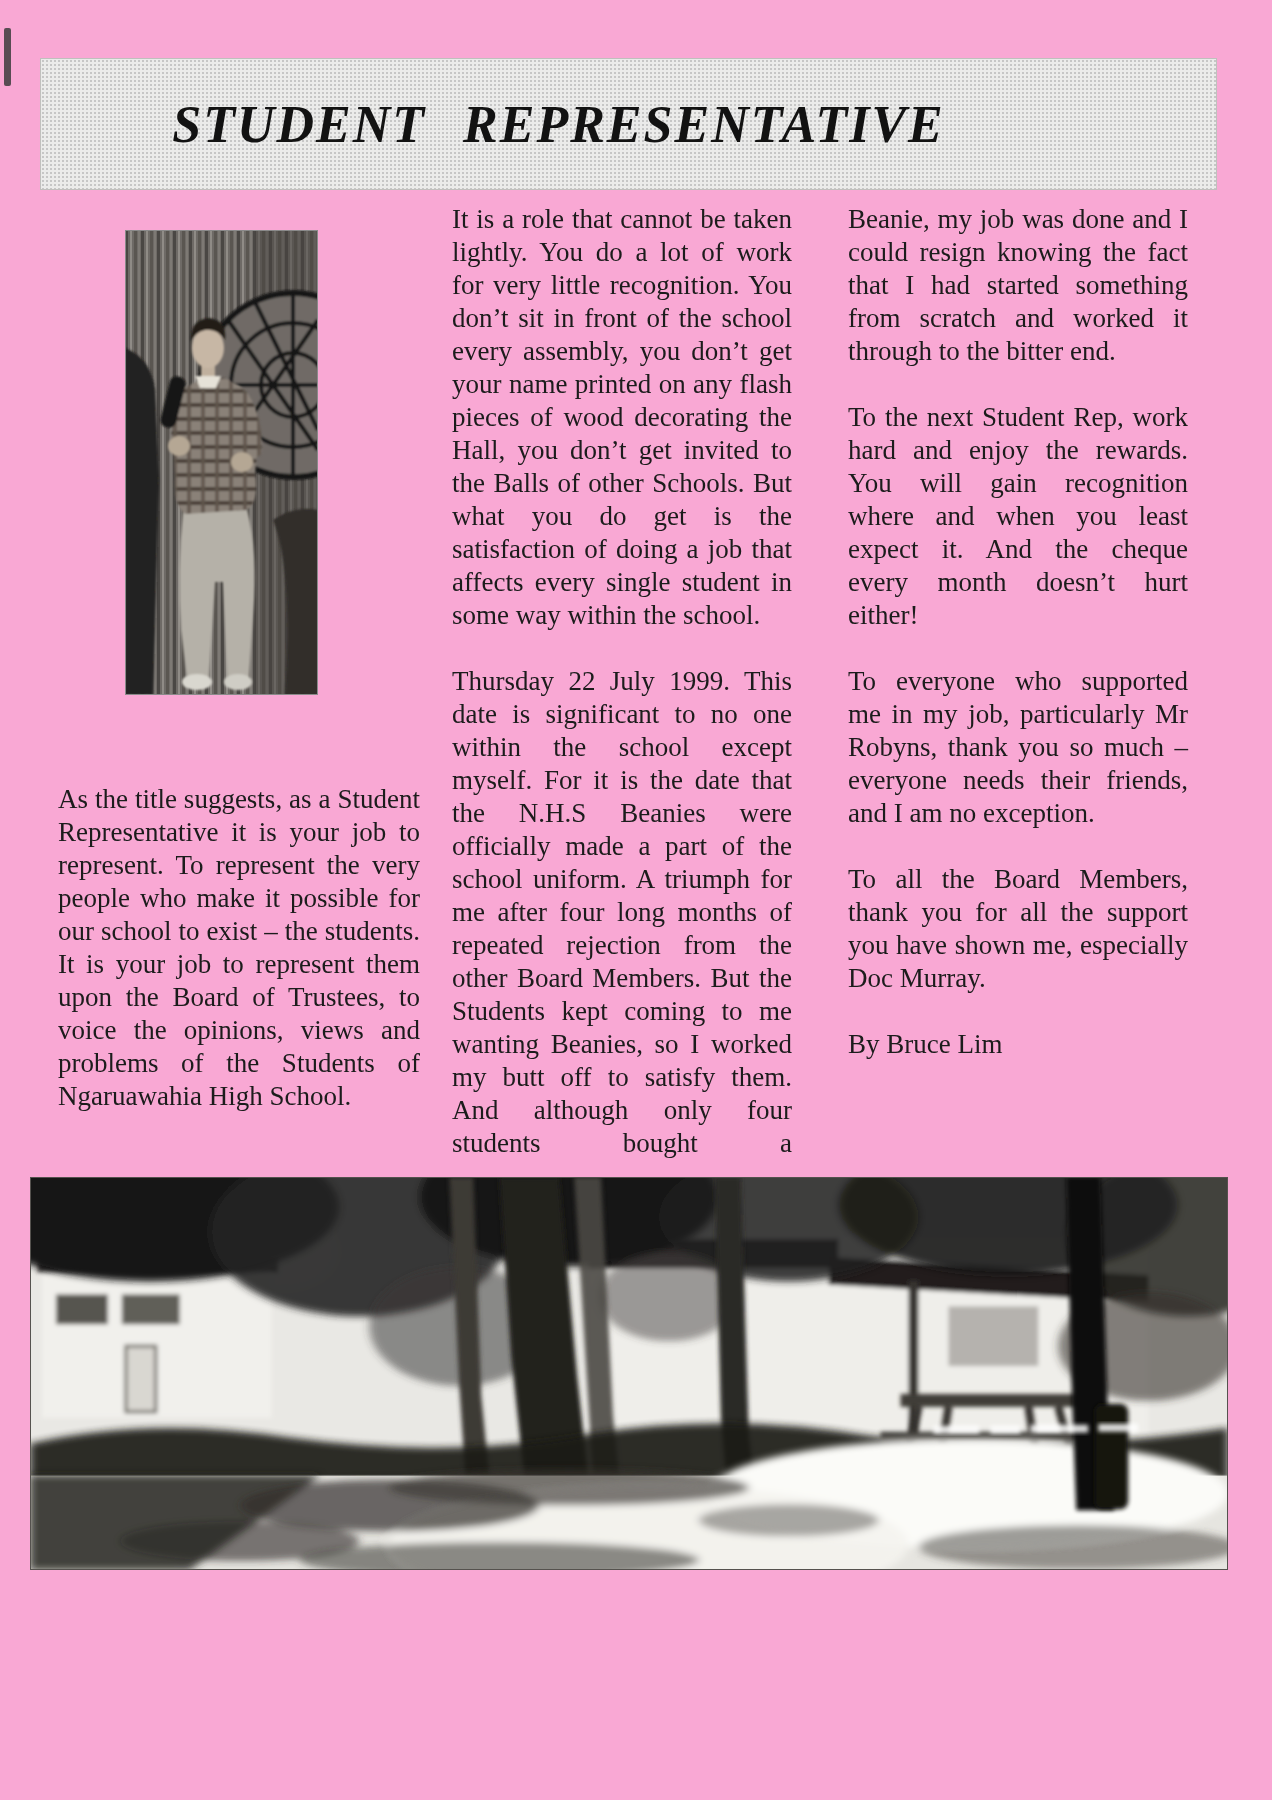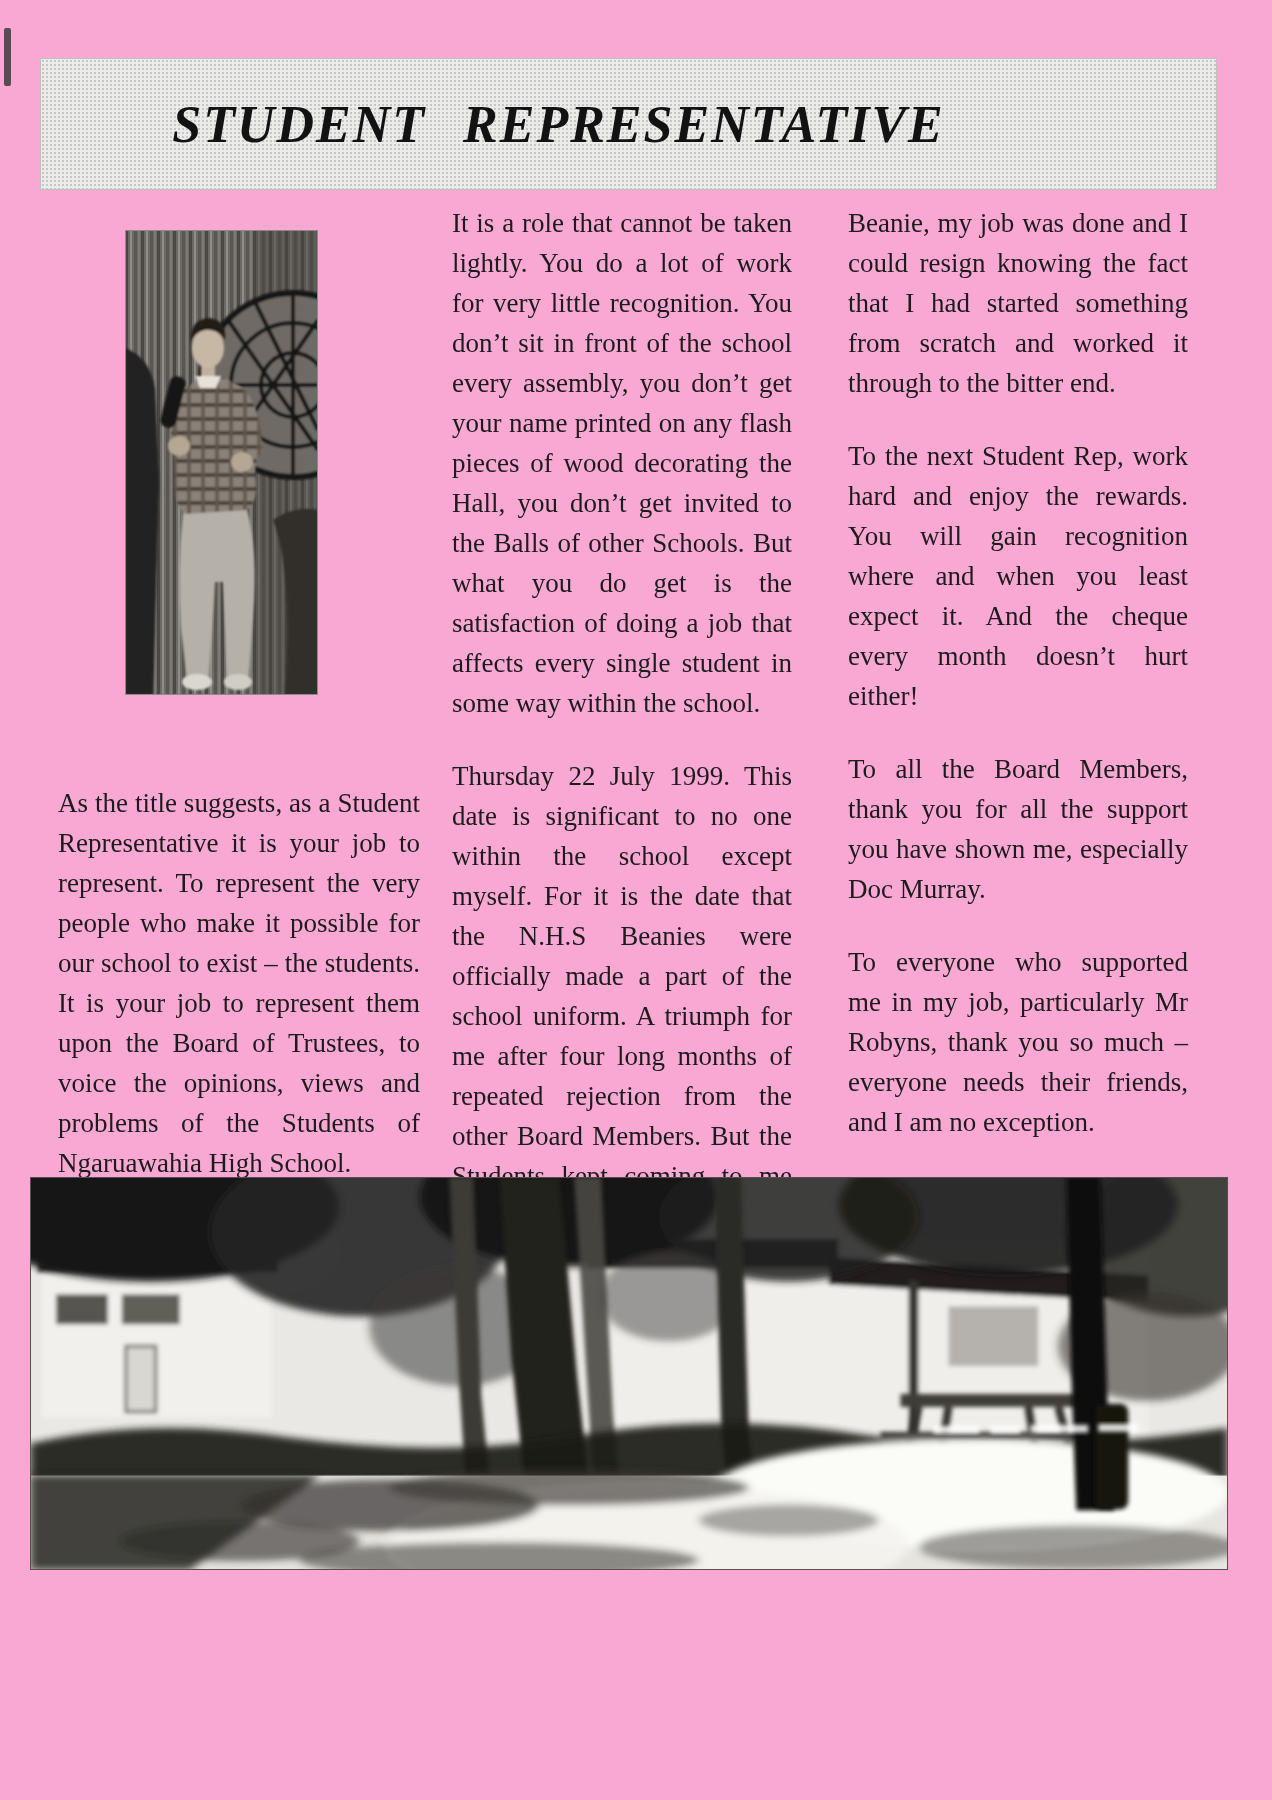--- a/index.html
+++ b/index.html
@@ -21,21 +21,21 @@
   .band h1 {
     margin:0; padding-right:140px;
     font-size:52px; font-style:italic; font-weight:bold;
     letter-spacing:2px; word-spacing:22px; color:#121212; white-space:nowrap;
   }
   figure { margin:0; }
   .photo { position:absolute; }
   .photo svg { display:block; width:100%; height:100%; }
   .stage { left:125px; top:230px; width:193px; height:465px; }
   .yard  { left:30px;  top:1177px; width:1198px; height:393px; }
-  .col { position:absolute; font-size:27px; line-height:40px; text-align:justify; }
+  .col { position:absolute; font-size:27px; line-height:33px; text-align:justify; }
   .col p { margin:0 0 33px 0; }
   .col1 { left:58px;  top:752px; width:362px;margin-top:31px; }
   .col2 { left:452px; top:203px; width:340px; }
   .col3 { left:848px; top:203px; width:340px; }
   .force-just { text-align-last:justify; }
   .byline { text-align:left; }
   .page-footer {
     position:absolute; left:0; top:1692px; width:100%;
     text-align:center; font-style:italic; font-size:29px; line-height:37px; color:#222;
   }
@@ -104,22 +104,22 @@
   </section>
 
   <section class="col col2">
     <p>It is a role that cannot be taken lightly. You do a lot of work for very little recognition. You don’t sit in front of the school every assembly, you don’t get your name printed on any flash pieces of wood decorating the Hall, you don’t get invited to the Balls of other Schools. But what you do get is the satisfaction of doing a job that affects every single student in some way within the school.</p>
     <p class="force-just">Thursday 22 July 1999. This date is significant to no one within the school except myself. For it is the date that the N.H.S Beanies were officially made a part of the school uniform. A triumph for me after four long months of repeated rejection from the other Board Members. But the Students kept coming to me wanting Beanies, so I worked my butt off to satisfy them. And although only four students bought a</p>
   </section>
 
   <section class="col col3">
     <p>Beanie, my job was done and I could resign knowing the fact that I had started something from scratch and worked it through to the bitter end.</p>
     <p>To the next Student Rep, work hard and enjoy the rewards. You will gain recognition where and when you least expect it. And the cheque every month doesn’t hurt either!</p>
+    <p>To everyone who supported me in my job, particularly Mr Robyns, thank you so much – everyone needs their friends, and I am no exception.</p>
     <p>To all the Board Members, thank you for all the support you have shown me, especially Doc Murray.</p>
-    <p>To everyone who supported me in my job, particularly Mr Robyns, thank you so much – everyone needs their friends, and I am no exception.</p>
     <p class="byline">By Bruce Lim</p>
   </section>
 
   <figure class="photo yard" role="img" aria-label="School grounds with large trees, school buildings, a picnic table and dappled shadows on the pavement">
     <svg viewBox="0 0 1200 395" preserveAspectRatio="none" xmlns="http://www.w3.org/2000/svg">
       <defs>
         <filter id="b2" x="-20%" y="-20%" width="140%" height="140%">
             <feGaussianBlur stdDeviation="2"></feGaussianBlur>
           </filter>
         <filter id="b4" x="-20%" y="-20%" width="140%" height="140%">

